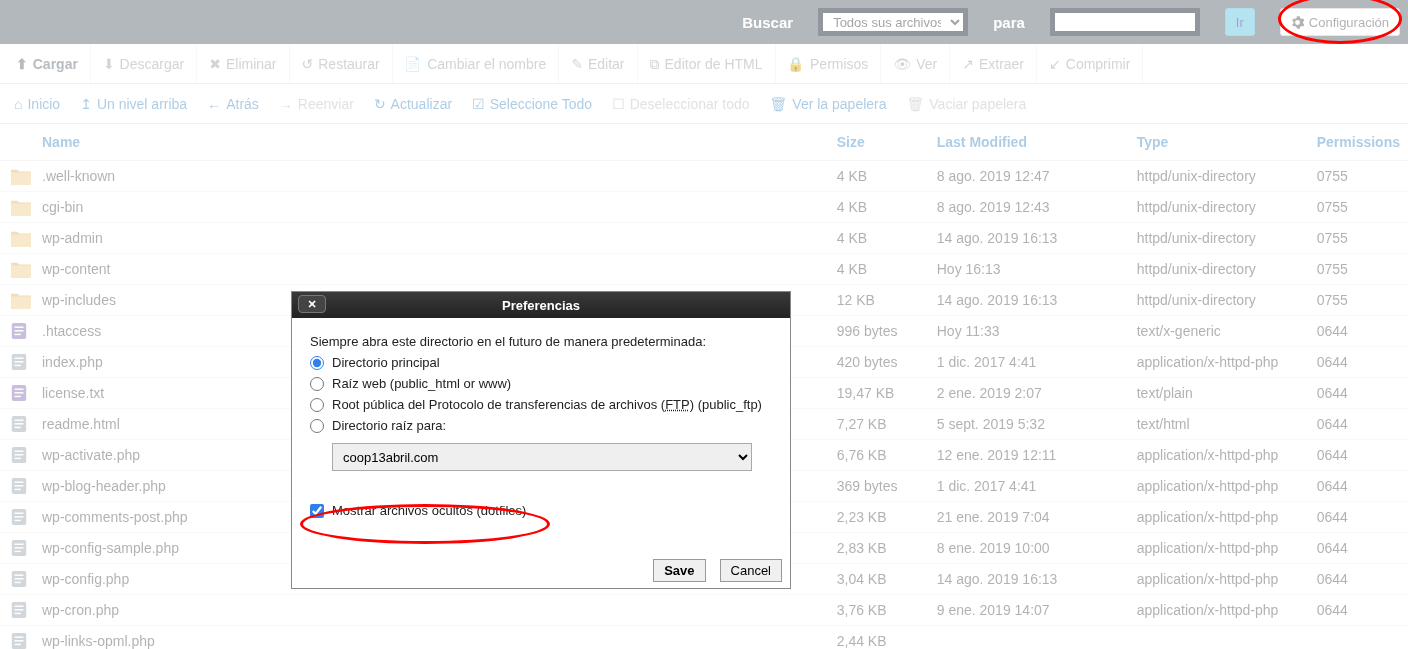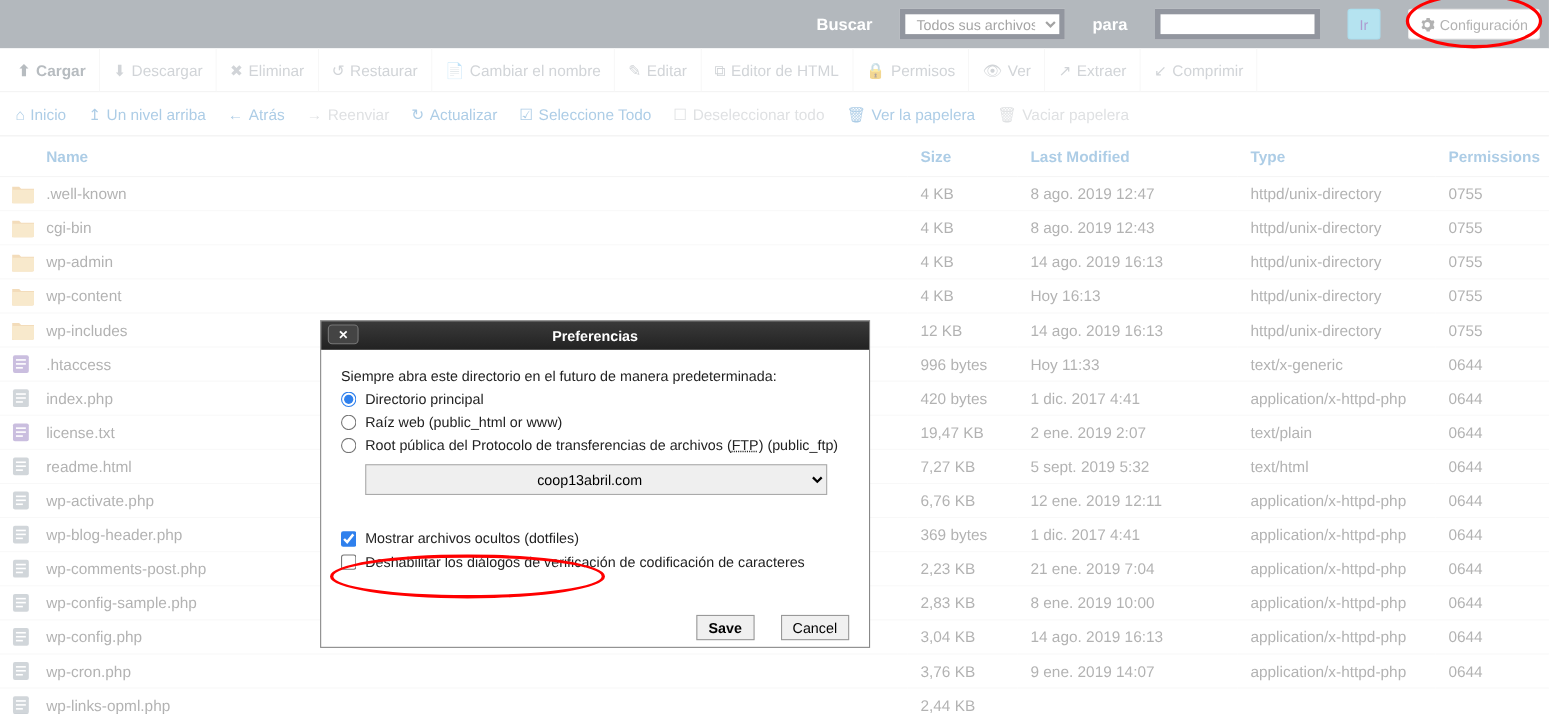--- a/index.html
+++ b/index.html
@@ -150,24 +150,24 @@
     position: absolute; left: 6px; top: 3px;
     width: 28px; height: 18px;
     background: #444; border:1px solid #777; border-radius: 4px;
     color:#fff; display:flex; align-items:center; justify-content:center;
     font-size: 11px; cursor:pointer;
   }
   .dialog-body { padding: 16px 18px 64px; font-size: 13px; color:#222; }
   .dialog-body .instr { margin-bottom: 2px; }
   .radio-row, .check-row { display:flex; align-items:center; gap:8px; margin: 6px 0; }
   .radio-row label, .check-row label { cursor:pointer; }
-  .domain-select { margin-left: 22px; margin-top:4px; width: 420px; height:28px; border:1px solid #aaa; padding:0 6px; font-size:13px;text-align:center; }
+  .domain-select { margin-left: 22px; margin-top:4px; width: 420px; height:28px; border:1px solid #aaa; padding:0 6px; font-size:13px; }
   .dialog-footer {
-    position:absolute; bottom:6px; right:18px;
-    display:flex; gap:24px;margin-top:44px;
+    position:absolute; bottom:6px; right:8px;
+    display:flex; gap:14px;margin-top:44px;
   }
   .dialog-footer button {
     border:1px solid #999; background:#f0f0f0; padding:3px 10px; font-size:13px; cursor:pointer;
   }
 
   
   .ellipse.cb { left: 300px; top: 504px; width: 250px; height: 40px; }
 
   input[type="radio"], input[type="checkbox"] {
     width: 14px; height:14px; accent-color:#2f80ed;
@@ -491,32 +491,32 @@
       <label>Directorio principal</label>
     </div>
     <div class="radio-row">
       <input type="radio" name="dir" style="">
       <label>Raíz web (public_html or www)</label>
     </div>
     <div class="radio-row">
       <input type="radio" name="dir" style="">
       <label><span>Root pública del Protocolo de transferencias de archivos (</span><span style="text-decoration:underline dotted">FTP</span><span>) (public_ftp)</span></label>
     </div>
+    <div class="radio-row">
+      <input type="radio" name="dir" style="">
+      <label>Directorio raíz para:</label>
+    </div>
     <select class="domain-select">
       <option>coop13abril.com</option>
     </select>
     <div style="height:26px"></div>
     <div class="check-row">
       <input type="checkbox" checked="" style="">
       <label>Mostrar archivos ocultos (dotfiles)</label>
     </div>
-    <div class="check-row">
-      <input type="checkbox" style="">
-      <label>Deshabilitar los diálogos de verificación de codificación de caracteres</label>
-    </div>
   </div>
   <div class="dialog-footer">
     <button style="font-weight:600">Save</button>
     <button>Cancel</button>
   </div>
 </div>
 
 <div class="ellipse top"></div>
 <div class="ellipse cb"></div>
 

